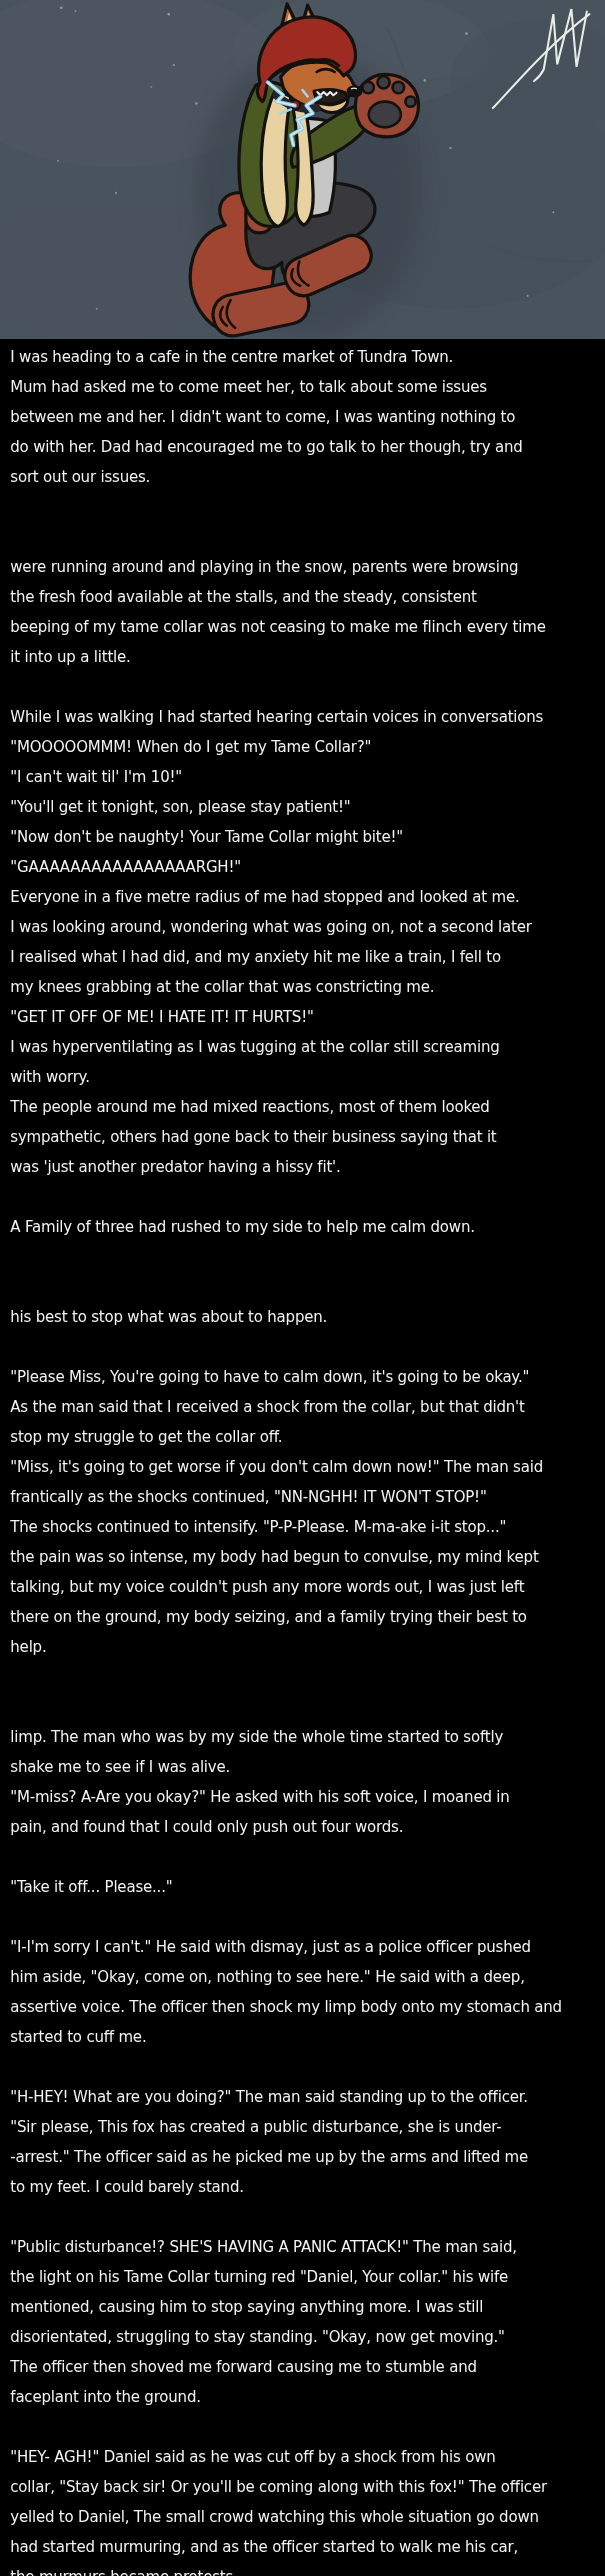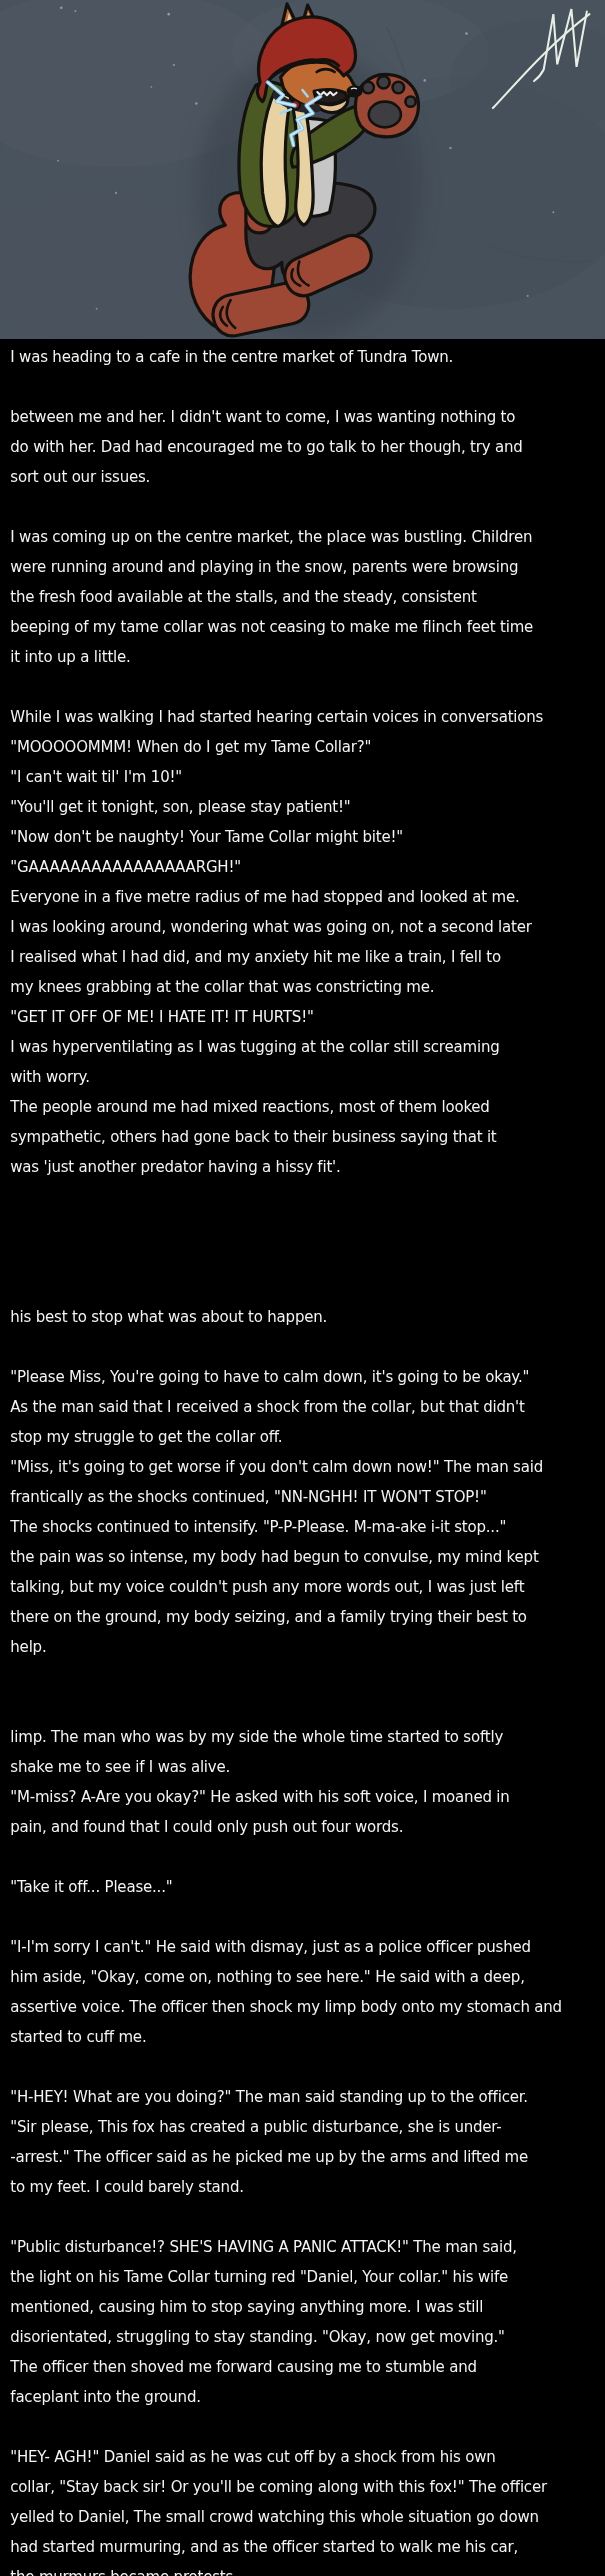--- a/index.html
+++ b/index.html
@@ -143,24 +143,24 @@
         <path d="M416,128 L440,148 L430,158 L458,164" stroke="#d6ecfa" stroke-width="2.5"></path>
         <path d="M498,150 L476,164 L486,176 L462,186 L470,200 L452,210 L456,226" stroke="#86c8ec" stroke-width="6"></path>
         <path d="M498,150 L476,164 L486,176 L462,186 L470,200 L452,210 L456,226" stroke="#d6ecfa" stroke-width="2.5"></path>
         <path d="M436,176 L452,170 M478,150 L470,140" stroke="#9ed5f0" stroke-width="4"></path>
       </g>
     </g>
   </svg>
 </div>
 
 <div class="story">
-    <p class="para"><span>I was heading to a cafe in the centre market of Tundra Town.</span><br><br><span>between me and her. I didn't want to come, I was wanting nothing to</span><br><span>do with her. Dad had encouraged me to go talk to her though, try and</span><br><span>sort out our issues.</span></p>
-    <p class="para"><span>I was coming up on the centre market, the place was bustling. Children</span><br><span>were running around and playing in the snow, parents were browsing</span><br><span>the fresh food available at the stalls, and the steady, consistent</span><br><span>beeping of my tame collar was not ceasing to make me flinch feet time</span><br><span>it into up a little.</span></p>
+    <p class="para"><span>I was heading to a cafe in the centre market of Tundra Town.</span><br><span>Mum had asked me to come meet her, to talk about some issues</span><br><span>between me and her. I didn't want to come, I was wanting nothing to</span><br><span>do with her. Dad had encouraged me to go talk to her though, try and</span><br><span>sort out our issues.</span></p>
+    <p class="para"><br><span>were running around and playing in the snow, parents were browsing</span><br><span>the fresh food available at the stalls, and the steady, consistent</span><br><span>beeping of my tame collar was not ceasing to make me flinch every time</span><br><span>it into up a little.</span></p>
     <p class="para"><span>While I was walking I had started hearing certain voices in conversations</span><br><span>"MOOOOOMMM! When do I get my Tame Collar?"</span><br><span>"I can't wait til' I'm 10!"</span><br><span>"You'll get it tonight, son, please stay patient!"</span><br><span>"Now don't be naughty! Your Tame Collar might bite!"</span><br><span>"GAAAAAAAAAAAAAAAARGH!"</span><br><span>Everyone in a five metre radius of me had stopped and looked at me.</span><br><span>I was looking around, wondering what was going on, not a second later</span><br><span>I realised what I had did, and my anxiety hit me like a train, I fell to</span><br><span>my knees grabbing at the collar that was constricting me.</span><br><span>"GET IT OFF OF ME! I HATE IT! IT HURTS!"</span><br><span>I was hyperventilating as I was tugging at the collar still screaming</span><br><span>with worry.</span><br><span>The people around me had mixed reactions, most of them looked</span><br><span>sympathetic, others had gone back to their business saying that it</span><br><span>was 'just another predator having a hissy fit'.</span></p>
-    <p class="para"><br><br><br><span>his best to stop what was about to happen.</span></p>
+    <p class="para"><span>A Family of three had rushed to my side to help me calm down.</span><br><br><br><span>his best to stop what was about to happen.</span></p>
     <p class="para"><span>"Please Miss, You're going to have to calm down, it's going to be okay."</span><br><span>As the man said that I received a shock from the collar, but that didn't</span><br><span>stop my struggle to get the collar off.</span><br><span>"Miss, it's going to get worse if you don't calm down now!" The man said</span><br><span>frantically as the shocks continued, "NN-NGHH! IT WON'T STOP!"</span><br><span>The shocks continued to intensify. "P-P-Please. M-ma-ake i-it stop..."</span><br><span>the pain was so intense, my body had begun to convulse, my mind kept</span><br><span>talking, but my voice couldn't push any more words out, I was just left</span><br><span>there on the ground, my body seizing, and a family trying their best to</span><br><span>help.</span></p>
     <p class="para"><br><span>limp. The man who was by my side the whole time started to softly</span><br><span>shake me to see if I was alive.</span><br><span>"M-miss? A-Are you okay?" He asked with his soft voice, I moaned in</span><br><span>pain, and found that I could only push out four words.</span></p>
     <p class="para"><span>"Take it off... Please..."</span></p>
     <p class="para"><span>"I-I'm sorry I can't." He said with dismay, just as a police officer pushed</span><br><span>him aside, "Okay, come on, nothing to see here." He said with a deep,</span><br><span>assertive voice. The officer then shock my limp body onto my stomach and</span><br><span>started to cuff me.</span></p>
     <p class="para"><span>"H-HEY! What are you doing?" The man said standing up to the officer.</span><br><span>"Sir please, This fox has created a public disturbance, she is under-</span><br><span>-arrest." The officer said as he picked me up by the arms and lifted me</span><br><span>to my feet. I could barely stand.</span></p>
     <p class="para"><span>"Public disturbance!? SHE'S HAVING A PANIC ATTACK!" The man said,</span><br><span>the light on his Tame Collar turning red "Daniel, Your collar." his wife</span><br><span>mentioned, causing him to stop saying anything more. I was still</span><br><span>disorientated, struggling to stay standing. "Okay, now get moving."</span><br><span>The officer then shoved me forward causing me to stumble and</span><br><span>faceplant into the ground.</span></p>
     <p class="para"><span>"HEY- AGH!" Daniel said as he was cut off by a shock from his own</span><br><span>collar, "Stay back sir! Or you'll be coming along with this fox!" The officer</span><br><span>yelled to Daniel, The small crowd watching this whole situation go down</span><br><span>had started murmuring, and as the officer started to walk me his car,</span><br><span>the murmurs became protests.</span></p>
   </div>
 
 

